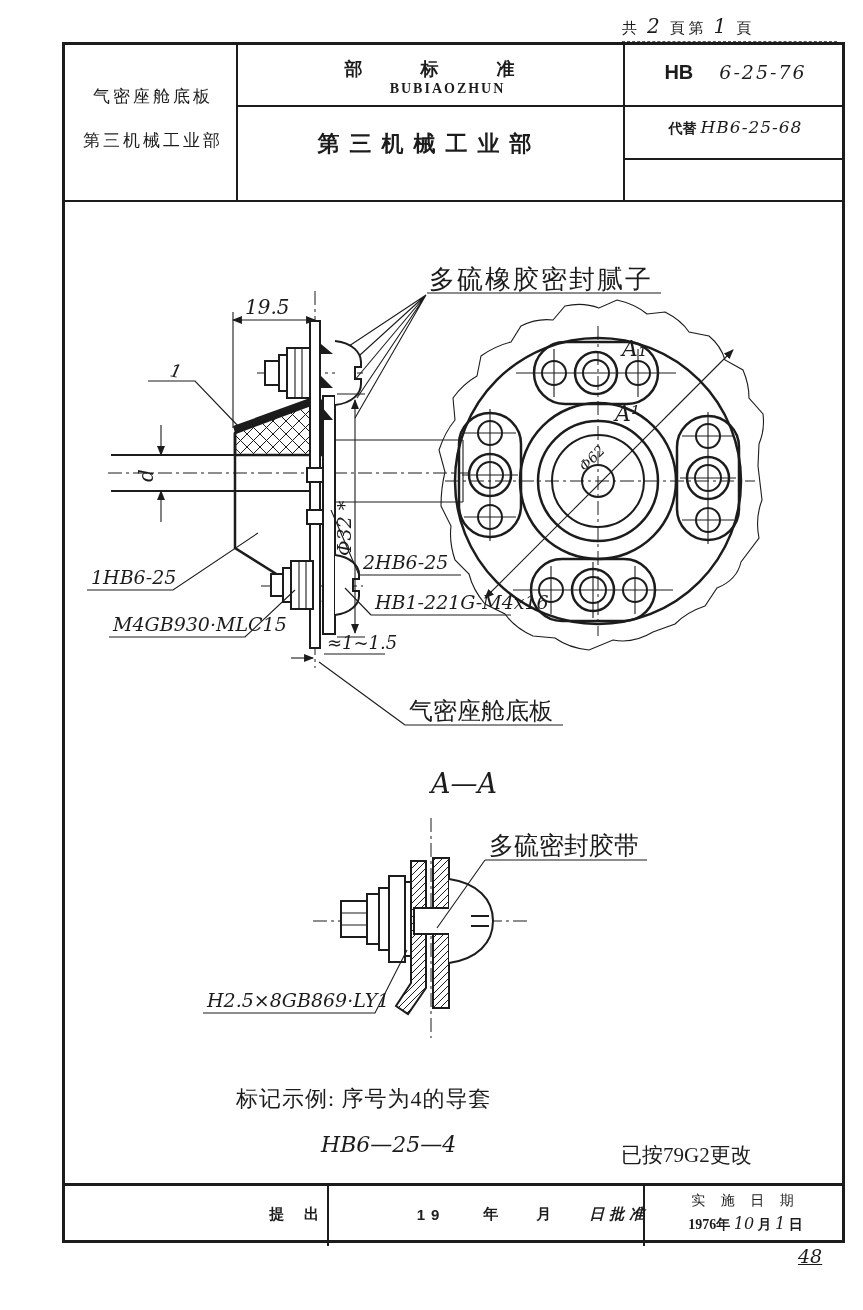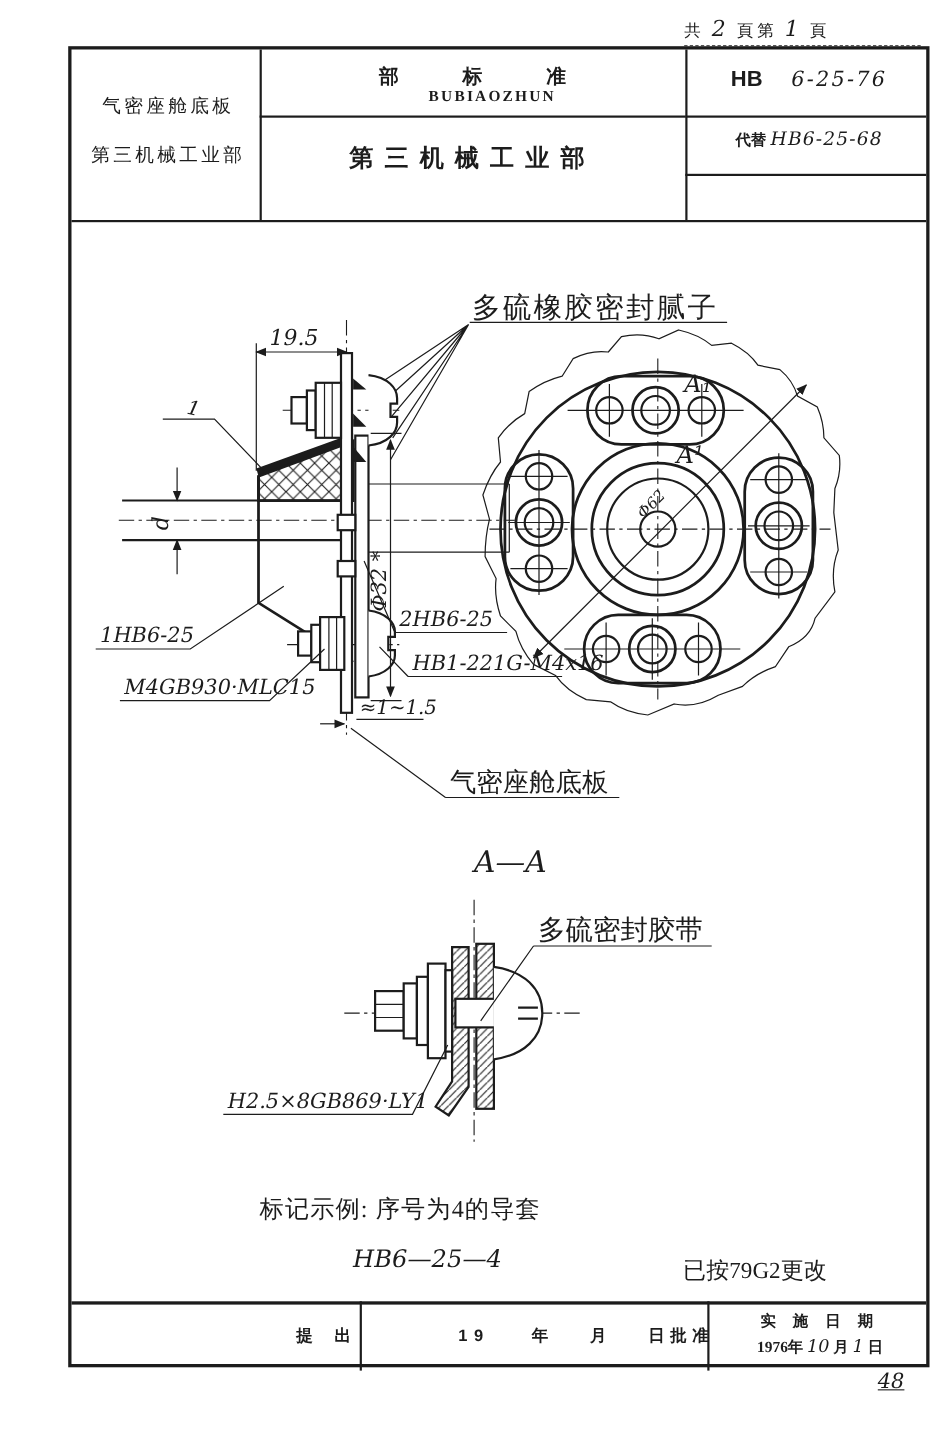--- a/index.html
+++ b/index.html
@@ -29,21 +29,21 @@
   .replace-row{position:absolute;left:558px;top:72px;width:225px;text-align:center;white-space:nowrap;}
   .replace-row .lbl{font-size:14px;font-weight:bold;}
   .replace-row .hand{font:italic 17px "DejaVu Serif",serif;letter-spacing:1px;}
 
   
   .footer-cell1{position:absolute;left:0;top:1138px;width:262px;height:63px;display:flex;align-items:center;
                 justify-content:flex-end;box-sizing:border-box;font-size:15px;font-weight:bold;letter-spacing:8px;}
   .footer-cell2{position:absolute;left:262px;top:1138px;width:316px;height:63px;display:flex;align-items:center;
                 justify-content:center;gap:38px;font-size:15px;font-weight:bold;padding-left:48px;}
   .footer-cell3{position:absolute;left:578px;top:1138px;width:205px;height:63px;text-align:center;}
-  .footer-cell3 .l1{margin-top:9px;font-size:14px;font-weight:bold;letter-spacing:6px;}
+  .footer-cell3 .l1{margin-top:9px;font-size:14px;font-weight:normal;letter-spacing:6px;}
   .footer-cell3 .l2{margin-top:4px;font-size:14px;font-weight:bold;}
   .footer-cell3 .hand{font:italic 16px "DejaVu Serif",serif;font-weight:normal;}
   .page-number{position:absolute;left:798px;top:1245px;font:italic 19px "DejaVu Serif",serif;text-decoration:underline;}
 
   
   svg .ln{stroke:#1c1c1c;fill:none;stroke-width:2;}
   svg .ln25{stroke:#1c1c1c;fill:none;stroke-width:2.5;}
   svg .thin{stroke:#1c1c1c;fill:none;stroke-width:1.1;}
   svg .cl{stroke:#1c1c1c;fill:none;stroke-width:1;stroke-dasharray:14 4 3 4;}
   svg .fillw{fill:#ffffff;stroke:#1c1c1c;stroke-width:2;}
@@ -287,21 +287,21 @@
     <div class="vl" style="left:262px;top:1138px;height:63px;"></div>
     <div class="vl" style="left:578px;top:1138px;height:63px;"></div>
 
     <div class="footer-cell1">
       <span>提 出</span>
     </div>
     <div class="footer-cell2">
       <span style="letter-spacing:6px;font-family:'Liberation Sans',sans-serif;">19</span>
       <span>年</span>
       <span>月</span>
-      <span style="letter-spacing:5px;">日批准</span>
+      <span style="letter-spacing:5px;font-style:italic;">日批准</span>
     </div>
     <div class="footer-cell3">
       <div class="l1">实 施 日 期</div>
       <div class="l2">
         <span>1976</span><span>年</span>
         <span class="hand">10</span> <span>月</span>
         <span class="hand">1</span> <span>日</span>
       </div>
     </div>
   </div>

